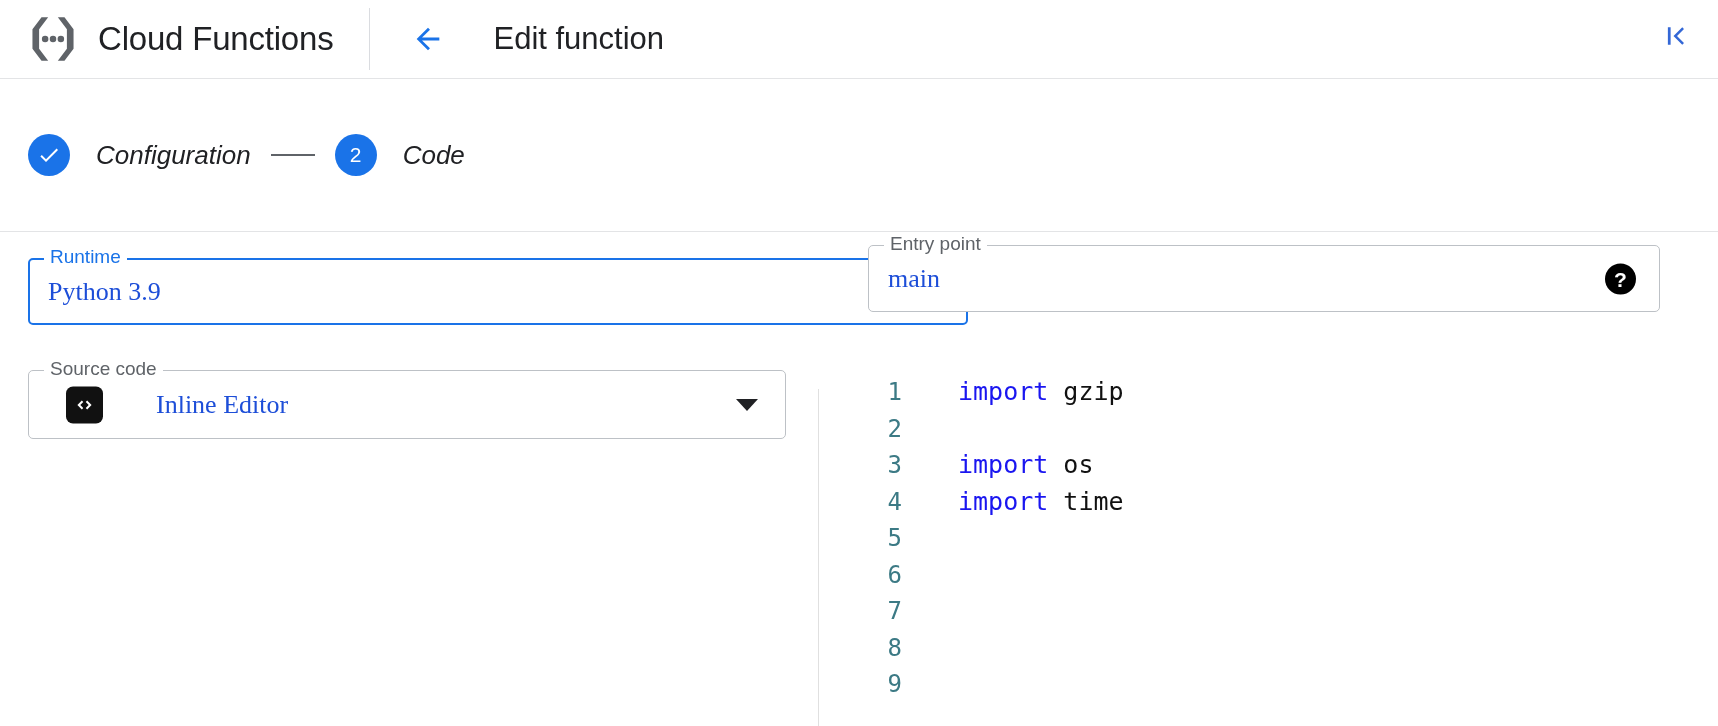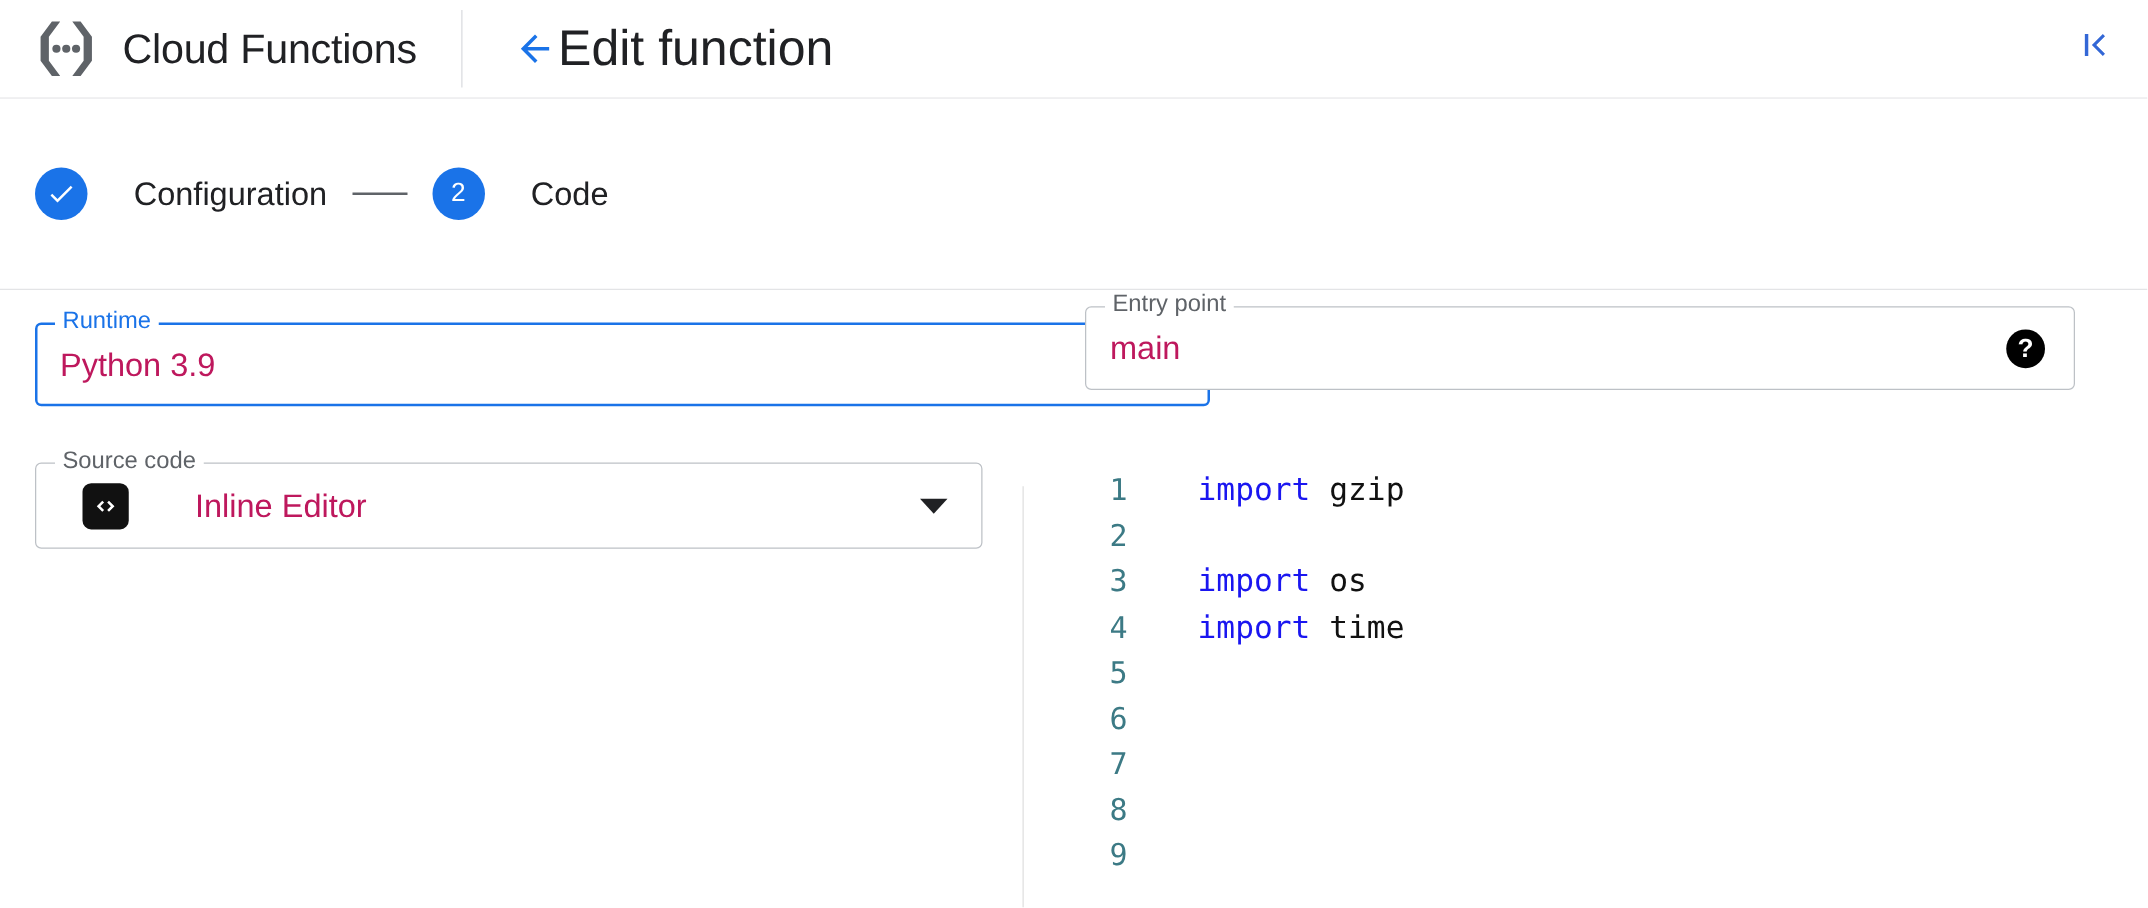--- a/index.html
+++ b/index.html
@@ -18,37 +18,37 @@
     background:#fff; border-bottom:1px solid #e3e4e6;
     display:flex; align-items:center;
   }
   .logo-wrap { margin-left:22px; width:62px; height:62px; display:flex; align-items:center; justify-content:center; }
   .app-title {
     margin-left:14px; font-size:33px; color:#202124; font-weight:400;
     letter-spacing:-0.2px; white-space:nowrap;
   }
   .vdiv { width:1px; height:62px; background:#dadce0; margin-left:36px; }
   .back-arrow { margin-left:40px; width:36px; height:36px; display:flex; align-items:center; justify-content:center; cursor:pointer; }
-  .page-title { font-size:40px; color:#202124; font-weight:400; white-space:nowrap; }
+  .page-title { margin-left:47px; font-size:31px; color:#202124; font-weight:400; white-space:nowrap; }
   .collapse-btn { position:absolute; right:22px; top:16px; width:40px; height:40px; display:flex; align-items:center; justify-content:center; cursor:pointer; }
 
   
   .stepper {
     position:absolute; top:79px; left:0; width:1718px; height:153px;
     border-bottom:1px solid #e3e4e6; background:#fff;
     display:flex; align-items:center;
   }
   .step { display:flex; align-items:center; }
   .step-circle {
     width:42px; height:42px; border-radius:50%;
     background:#1a73e8; color:#fff;
     display:flex; align-items:center; justify-content:center;
     font-size:21px; font-weight:500; flex:none;
   }
-  .step-label { margin-left:37px; font-size:26px; color:#202124; white-space:nowrap; }
+  .step-label { margin-left:26px; font-size:26px; color:#202124; white-space:nowrap;font-style:italic; }
   .step-connector { width:44px; height:2px; background:#5f6368; margin:0 20px; }
   .stepper-inner { margin-left:28px; display:flex; align-items:center; }
 
   
   .body-area { position:absolute; top:232px; left:0; width:1718px; height:494px; background:#fff; }
 
   
   .field {
     position:absolute; border-radius:5px; background:#fff;
   }
@@ -58,21 +58,21 @@
   }
   .field.focused .field-outline { border:2px solid #1a73e8; }
   .field-legend {
     position:absolute; top:-12px; left:16px; padding:0 6px;
     background:#fff; font-size:19px; color:#5f6368; line-height:22px;
     white-space:nowrap;
   }
   .field.focused .field-legend { color:#1a73e8; font-weight:500; }
   .field-value {
     position:absolute; left:20px; top:50%; transform:translateY(-50%);
-    font-size:26px; color:#be185d; white-space:nowrap;
+    font-size:26px; color:#1d4ed8; white-space:nowrap;font-family:Liberation Serif, serif;
   }
   .caret-down {
     position:absolute; top:50%; transform:translateY(-50%);
     width:0; height:0; border-left:11px solid transparent;
     border-right:11px solid transparent; border-top:12px solid #202124;
     cursor:pointer;
   }
   .help-icon {
     position:absolute; top:50%; transform:translateY(-50%);
     width:31px; height:31px; border-radius:50%; background:#000;

